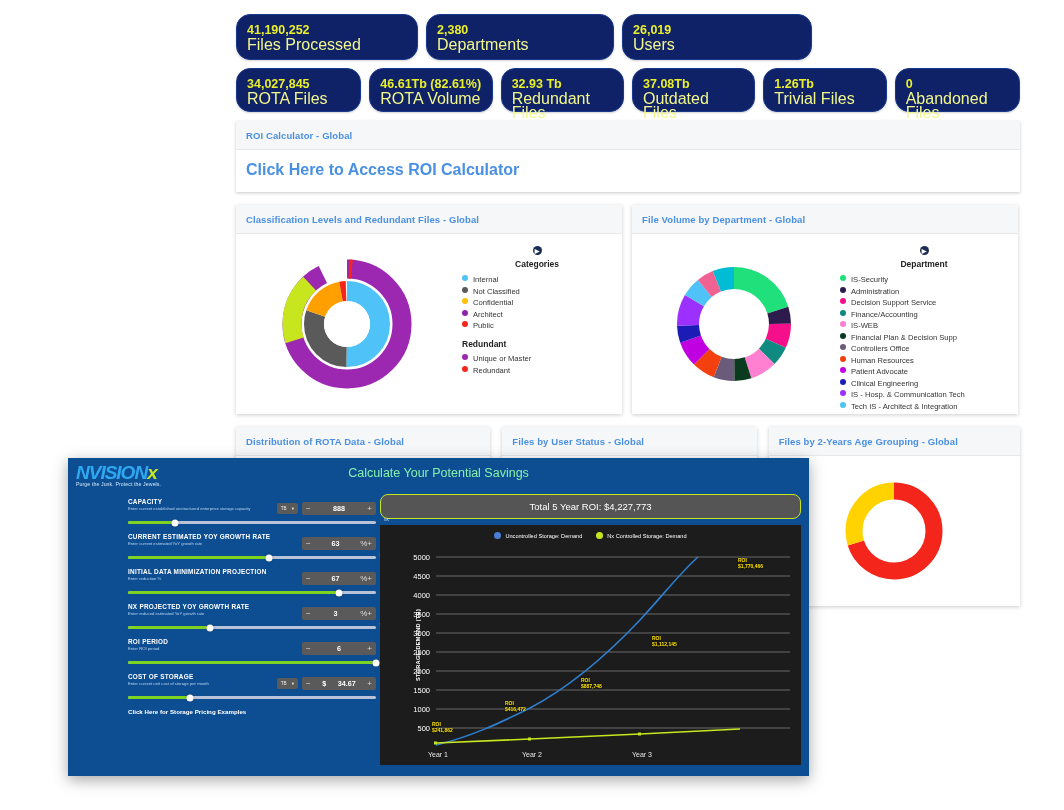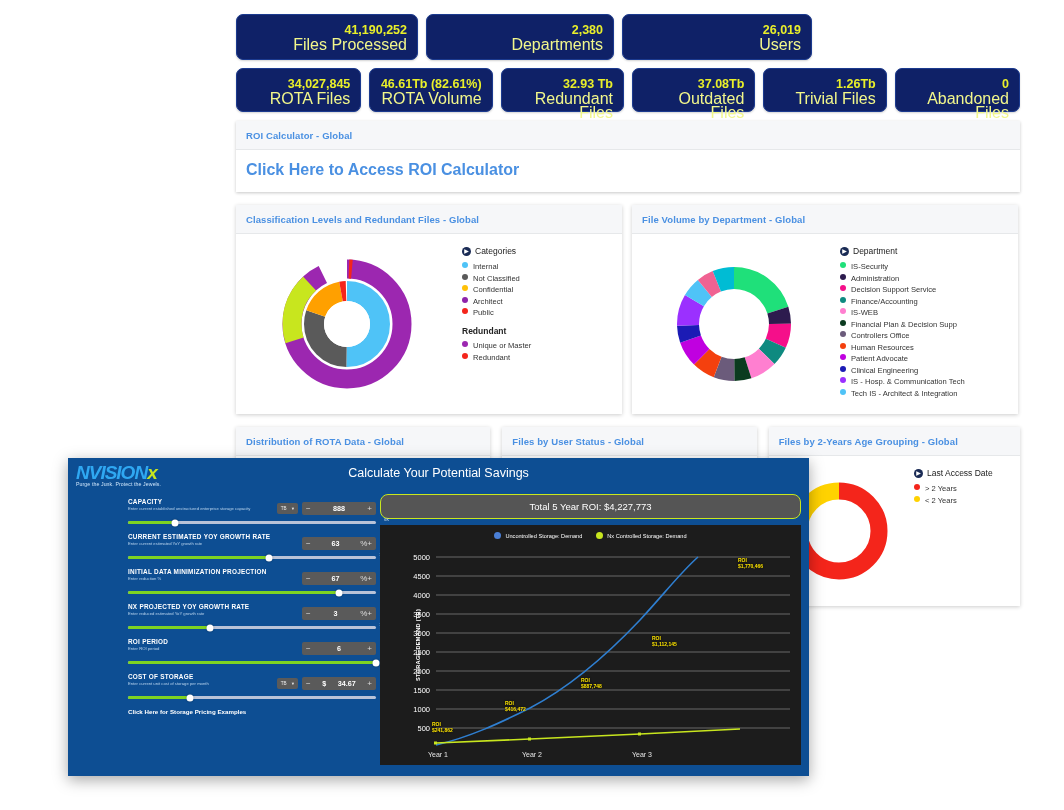--- a/index.html
+++ b/index.html
@@ -7,24 +7,23 @@
     width:1064px;height:810px;position:relative;overflow:hidden;
     background:#ffffff;
     font-family:"Liberation Sans", sans-serif;
     -webkit-font-smoothing:antialiased;
   }
   
   #dashboard{position:absolute;left:236px;top:14px;width:784px;height:548px;}
 
   .kpi-row{display:flex;gap:8px;}
   .kpi{
-    background:#0f2167;border:1px solid #1b3a8f;border-radius:7px;
+    background:#0f2167;border:1px solid #1b3a8f;border-radius:14px;
     color:#d9e400;padding:8px 10px 9px 10px;box-sizing:border-box;
     box-shadow:0 1px 2px rgba(0,0,0,.18);
-    text-align:right;
   }
   .kpi .kpi-val{font-size:12.5px;font-weight:bold;line-height:15px;color:#e9ef2a;}
   .kpi .kpi-lab{font-size:16px;line-height:14px;color:#f2f78b;font-weight:normal;}
 
   .row1 .kpi{height:46px;}
   .row2{margin-top:8px;}
   .row2 .kpi{height:44px;}
 
   .panel{background:#ffffff;box-shadow:0 1px 3px rgba(0,0,0,.22);}
   .panel-head{
@@ -35,22 +34,22 @@
   .roi-link{
     font-size:16px;font-weight:bold;color:#4a90e2;padding:11px 10px 13px 10px;
   }
 
   .charts-row{display:flex;gap:10px;margin-top:13px;}
   .chart-card{background:#fff;box-shadow:0 1px 4px rgba(0,0,0,.2);}
   .chart-body{display:flex;background:#fff;}
   .donut-wrap{flex:1;display:flex;align-items:center;justify-content:center;}
   .legend{padding:12px 10px 10px 4px;}
   .legend-title{
-    font-size:8.5px;font-weight:normal;color:#222;margin-bottom:6px;
-    display:flex;align-items:center;gap:4px;
+    font-size:8.5px;font-weight:bold;color:#222;margin-bottom:6px;
+    display:flex;align-items:center;gap:4px;flex-direction:column;
   }
   .legend-title .lt-ico{
     width:9px;height:9px;border-radius:50%;background:#1a2b55;
     display:inline-flex;align-items:center;justify-content:center;
     color:#fff;font-size:6px;line-height:1;
   }
   .legend-item{display:flex;align-items:flex-start;gap:5px;margin:2.5px 0;font-size:7.6px;color:#333;}
   .dot{width:6px;height:6px;border-radius:50%;display:inline-block;flex:none;}
   .legend-sub{font-size:8.5px;font-weight:bold;color:#222;margin:9px 0 5px 0;}
 
@@ -58,21 +57,21 @@
 
   
   #modal{
     position:absolute;left:68px;top:458px;width:741px;height:318px;
     background:#0d4e93;box-shadow:0 4px 14px rgba(0,0,0,.35);
     overflow:hidden;
   }
   .m-head{height:30px;position:relative;}
   .m-title{
     position:absolute;left:0;right:0;top:8px;text-align:center;
-    color:#ffffff;font-size:12.5px;
+    color:#86efac;font-size:12.5px;
   }
   .logo{position:absolute;left:8px;top:6px;}
   .logo-main{font-size:19px;font-weight:bold;color:#2fa8f2;letter-spacing:-1px;line-height:18px;font-style:italic;}
   .logo-x{color:#c8e61e;}
   .logo-tag{font-size:5.2px;color:#cfe6fb;letter-spacing:.1px;margin-top:-1px;}
 
   .m-body{display:flex;padding:0 8px 8px 8px;box-sizing:border-box;height:288px;}
   .controls{width:300px;padding:10px 0 0 52px;box-sizing:border-box;}
   .ctrl{margin-bottom:9px;}
   .ctrl-lab{font-size:6.4px;font-weight:bold;color:#fff;letter-spacing:.25px;text-transform:uppercase;}
@@ -369,34 +368,20 @@
       <div class="chart-body" style="height:150px">
         <div class="donut-wrap">
           <svg width="104" height="104" viewBox="0 0 104 104">
             <g transform="rotate(-90 52 52)">
               <circle cx="52" cy="52" r="40" fill="none" stroke="#f4251b" stroke-width="17" stroke-dasharray="176 75"></circle>
               <circle cx="52" cy="52" r="40" fill="none" stroke="#ffd200" stroke-width="17" stroke-dasharray="75 176" stroke-dashoffset="-176"></circle>
             </g>
             <circle cx="52" cy="52" r="28" fill="#ffffff"></circle>
           </svg>
         </div>
-        <div class="legend" style="width:96px">
-          <div class="legend-title">
-            <span class="lt-ico">▶</span>
-            <span>Last Access Date</span>
-          </div>
-          <div class="legend-item">
-              <span class="dot" style="background:#f4251b"></span>
-              <span>&gt; 2 Years</span>
-            </div>
-          <div class="legend-item">
-              <span class="dot" style="background:#ffd200"></span>
-              <span>&lt; 2 Years</span>
-            </div>
-        </div>
       </div>
     </div>
 
   </div>
 </div>
 
 <div id="modal">
 
   <div class="m-head">
     <div class="logo">

